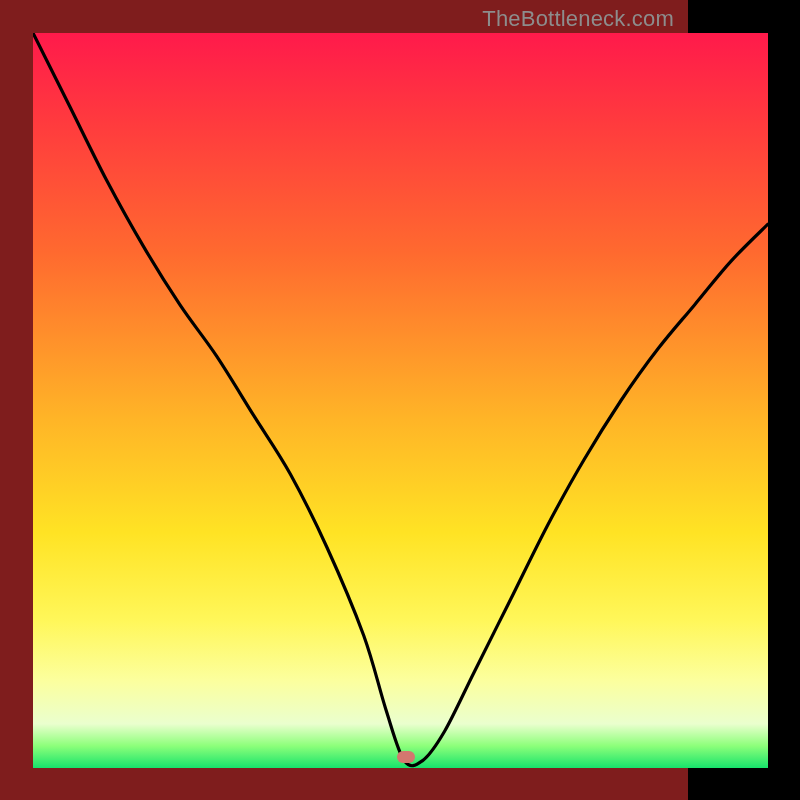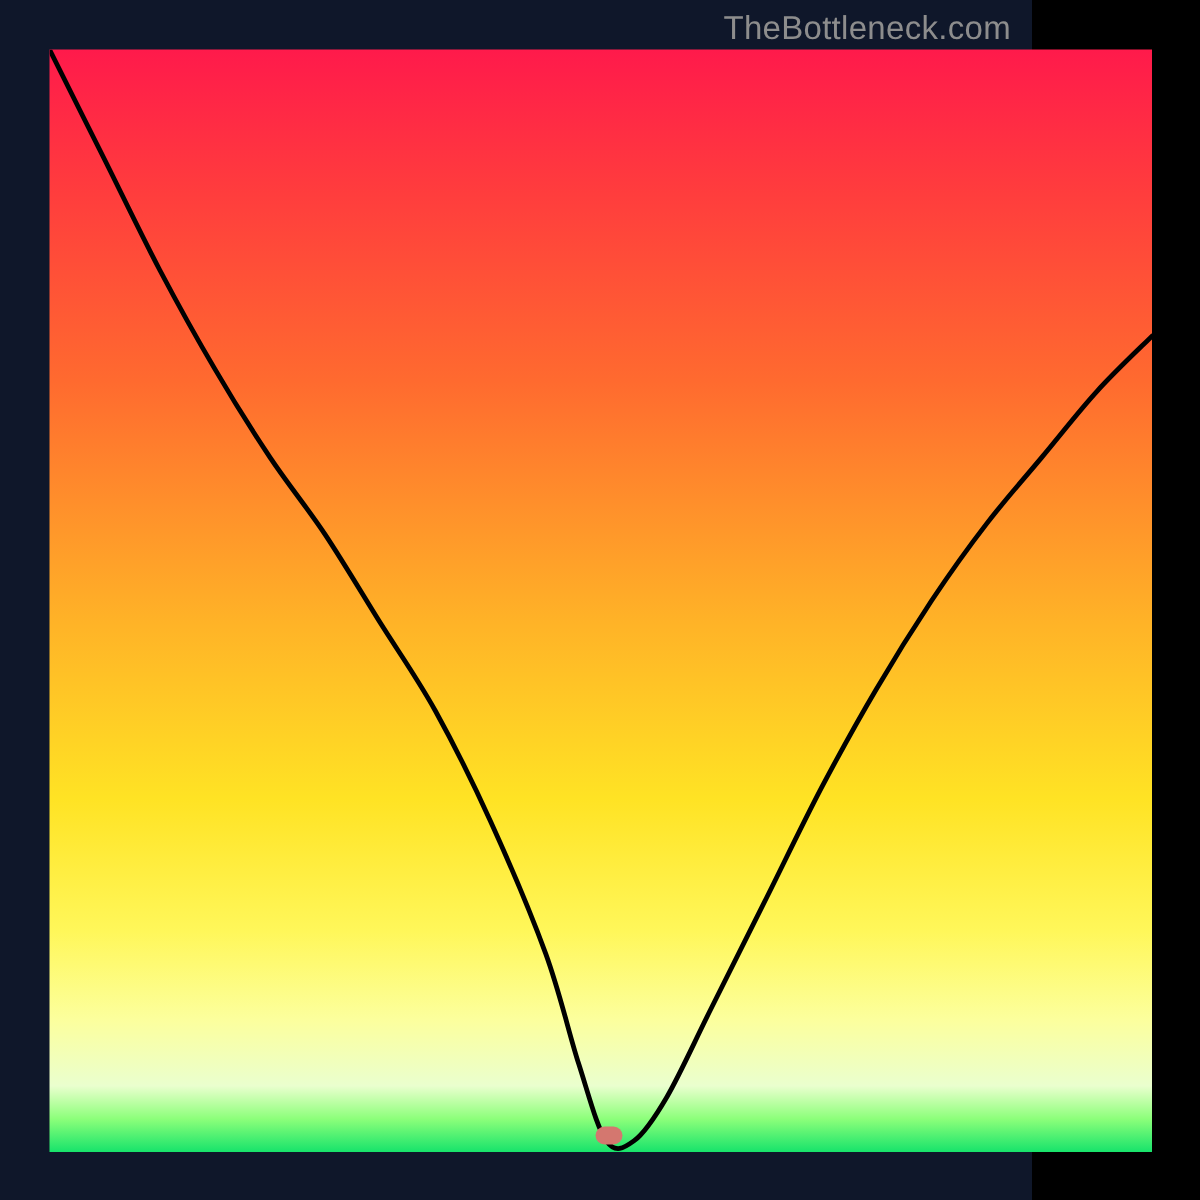--- a/index.html
+++ b/index.html
@@ -8,21 +8,21 @@
     width: 800px;
     height: 800px;
     background: #000;
     font-family: Arial, Helvetica, sans-serif;
     overflow: hidden;
   }
   .stage {
     position: relative;
     width: 688px;
     height: 800px;
-    background: #0f172a;
+    background: #7f1d1d;
   }
   .plot {
     position: absolute;
     left: 33px;
     top: 33px;
     width: 735px;
     height: 735px;
     overflow: hidden;
     
     background: linear-gradient(to bottom,

